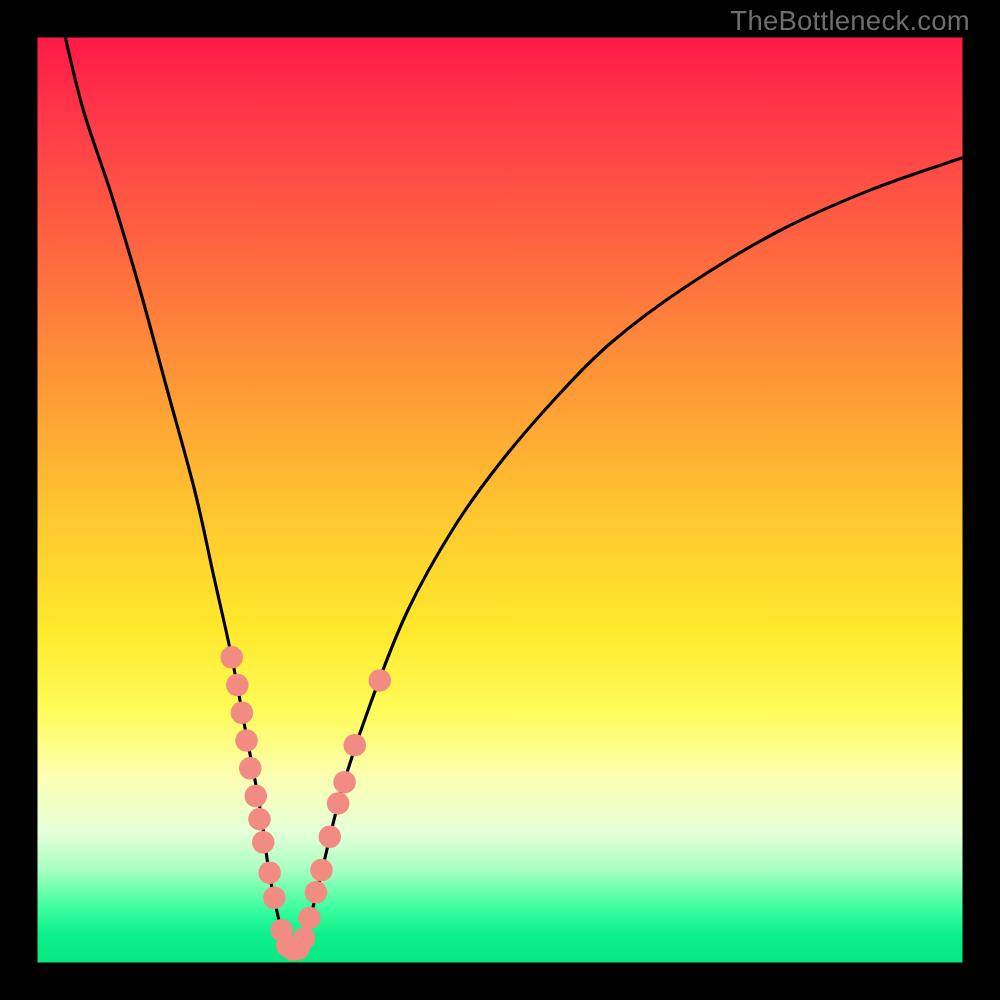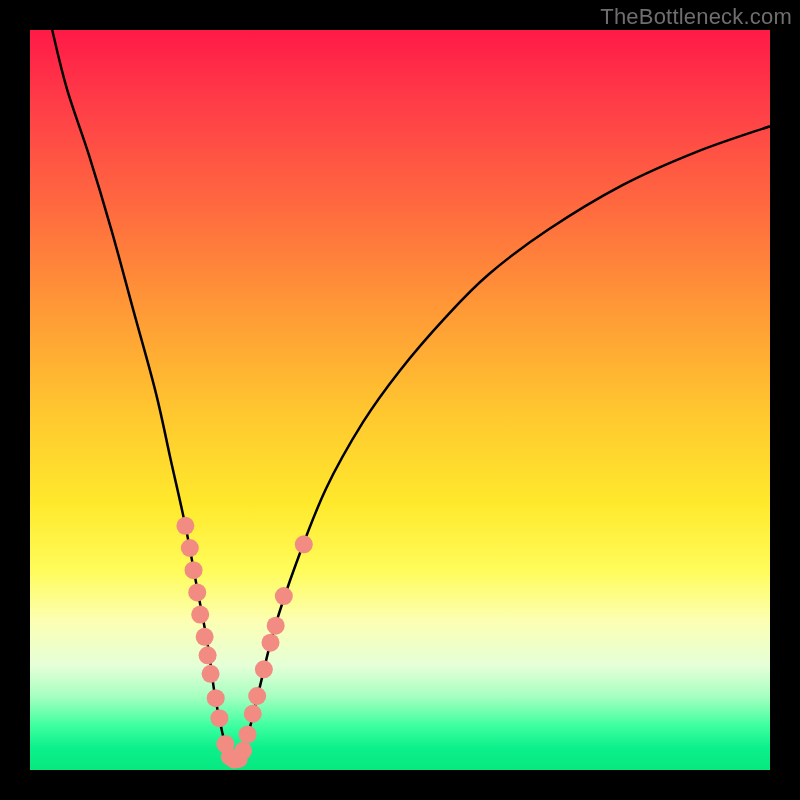--- a/index.html
+++ b/index.html
@@ -36,21 +36,21 @@
       #fcffb4 80%,
       #e4ffd8 86%,
       #a7ffc0 90%,
       #3effa0 94%,
       #0cf08b 97%,
       #07e880 100%);
   }
   .watermark {
     position: absolute;
     top: 4px;
-    right: 8px;
+    right: 24px;
     color: #6e6e6e;
     font-size: 22px;
     font-weight: 500;
     letter-spacing: 0.2px;
     user-select: none;
     text-align: right;
   }
   svg.curve {
     position: absolute;
     left: 0;

